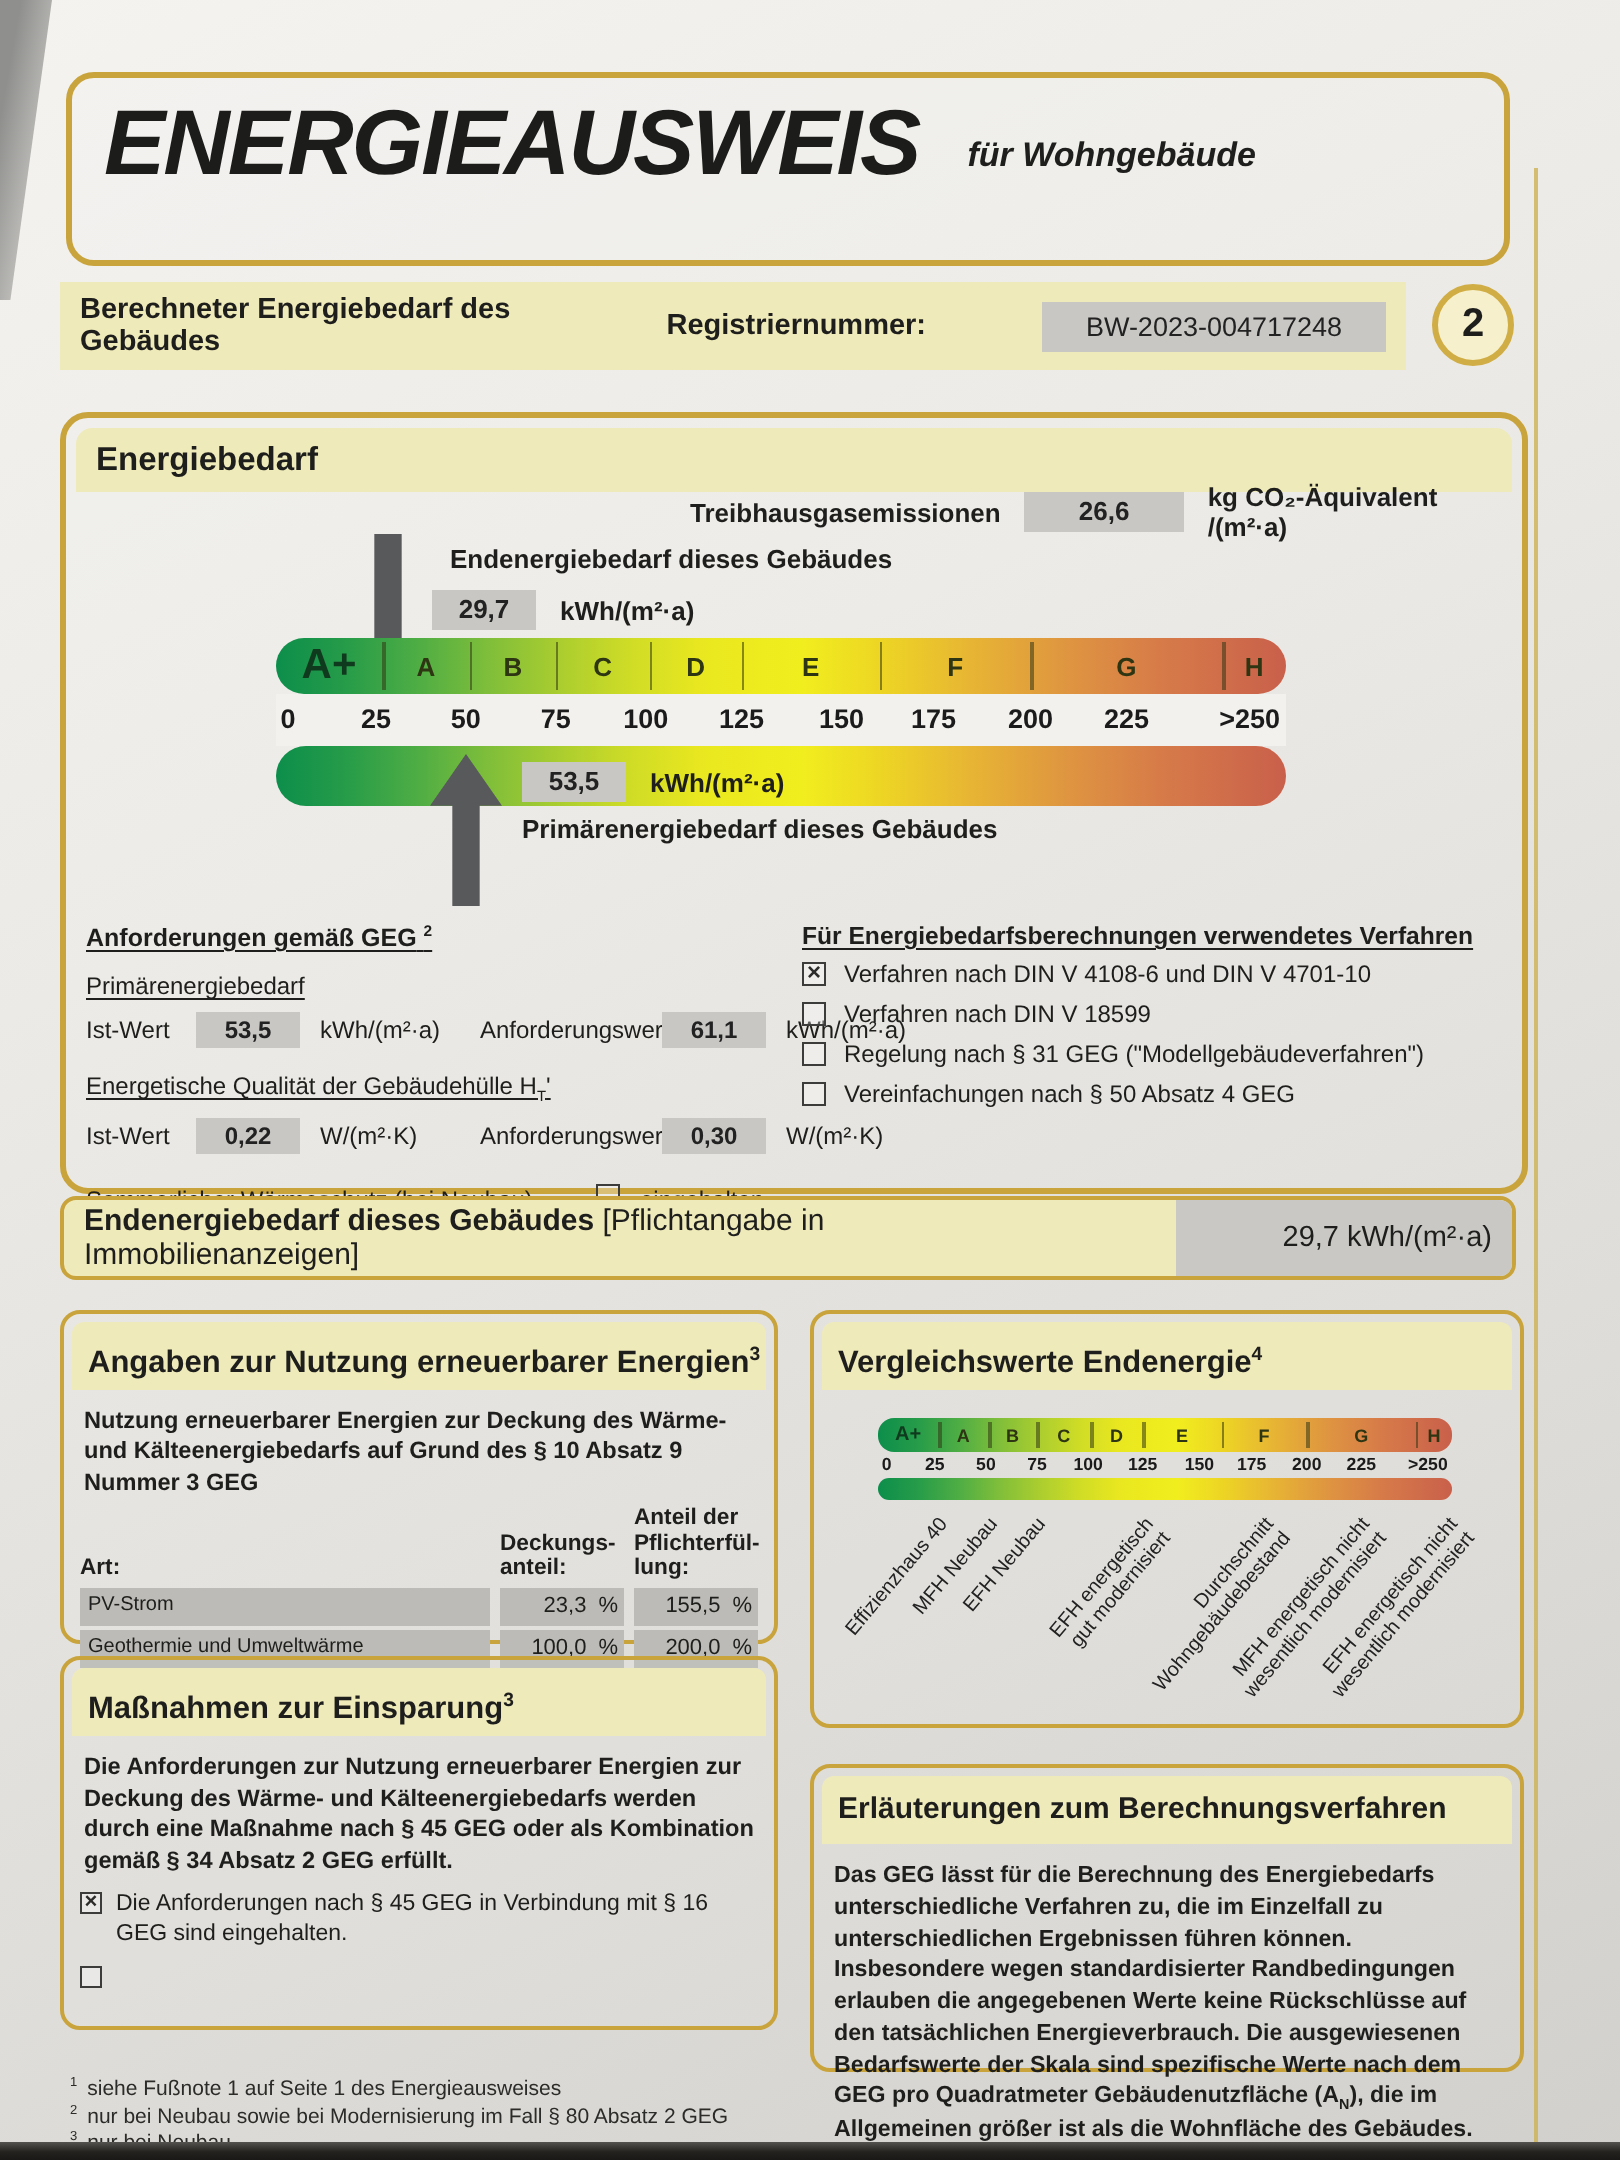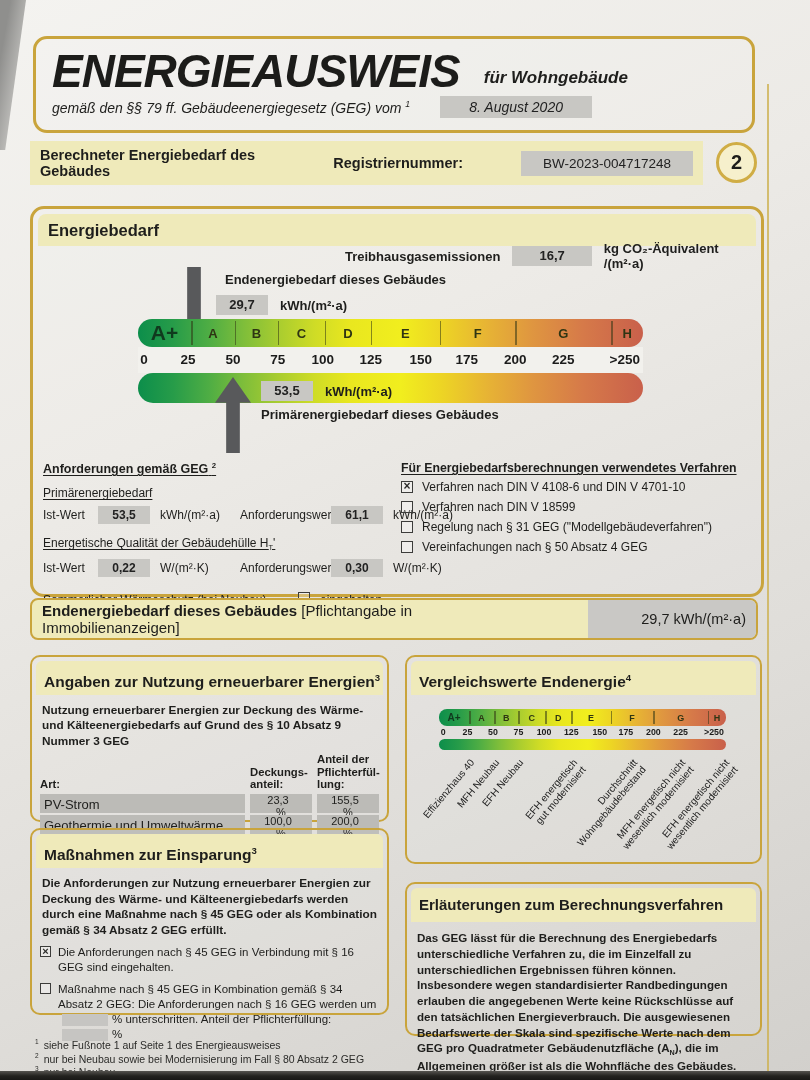--- a/index.html
+++ b/index.html
@@ -80,22 +80,22 @@
   
   .lbox{border-radius:10px;border-width:2.5px;}
   .titleband{margin:4px;height:34px;line-height:34px;padding-left:8px;font-size:15.5px;font-weight:bold;border-radius:6px 6px 0 0;}
   .renew{left:30px;top:655px;width:355px;height:163px;}
   .renew .intro{padding:4px 10px 0 10px;font-size:11.8px;font-weight:bold;line-height:1.3;}
   .rtable{padding:4px 8px 0 8px;}
   .rhead{display:flex;align-items:flex-end;font-size:11.3px;font-weight:bold;line-height:1.12;margin-bottom:3px;}
   .rhead .c1{flex:1;}
   .rhead .c2,.rhead .c3{width:62px;margin-left:5px;white-space:pre-line;}
   .rrow{display:flex;margin-bottom:2px;height:19px;font-size:11px;}
-  .rrow .c1{flex:1;background:#bcbbb7;padding:3px 0 0 4px;box-sizing:border-box;font-size:13px;}
-  .rrow .cell{width:62px;margin-left:5px;background:#bcbbb7;display:flex;align-items:center;box-sizing:border-box;padding:0 3px;flex-direction:column;}
+  .rrow .c1{flex:1;background:#bcbbb7;padding:3px 0 0 4px;box-sizing:border-box;font-size:10px;}
+  .rrow .cell{width:62px;margin-left:5px;background:#bcbbb7;display:flex;align-items:center;box-sizing:border-box;padding:0 3px;}
   .rrow .cell .num{flex:1;text-align:right;padding-right:6px;}
   .mass{left:30px;top:828px;width:355px;height:183px;}
   .mass .intro{padding:4px 10px 0 10px;font-size:11.8px;font-weight:bold;line-height:1.32;}
   .mass .item{display:flex;padding:7px 10px 0 8px;font-size:11.5px;line-height:1.3;}
   .mass .chk{flex:none;margin-right:7px;margin-top:1px;width:11px;height:11px;line-height:8px;font-size:11px;}
   .redact{display:inline-block;width:46px;height:12px;background:#c6c5c2;vertical-align:middle;margin:0 4px;}
   .cmp{left:405px;top:655px;width:353px;height:205px;}
   .cmp-scale{position:absolute;left:32px;top:52px;width:287px;}
   .cmp-scale .scale-letters{height:17px;border-radius:8px;}
   .cmp-scale .scale-letters .seg{font-size:9px;}
@@ -117,41 +117,37 @@
 
 <div class="photo">
   <div class="corner-shadow"></div>
   <div class="gold-vline"></div>
 
   <div class="goldbox hdr">
     <div class="hdr-row1">
       <span class="hdr-title">ENERGIEAUSWEIS</span>
       <span class="hdr-sub">für Wohngebäude</span>
     </div>
-    <div class="hdr-row2">
-      <span><span>gemäß den §§ 79 ff. Gebäudeenergiegesetz (GEG) vom</span>&nbsp;<sup>1</sup></span>
-      <span class="graybox hdr-date">8. August 2020</span>
-    </div>
   </div>
 
   <div class="regband band">
     <span class="lbl">Berechneter Energiebedarf des Gebäudes</span>
     <span>Registriernummer:</span>
     <span class="graybox regval">BW-2023-004717248</span>
   </div>
   <div class="pagecircle">
     <span>2</span>
   </div>
 
   <div class="goldbox ebox">
     <div class="ebox-titleband band">Energiebedarf</div>
 
     <div class="ghg-row">
       <span>Treibhausgasemissionen</span>
-      <span class="graybox">16,7</span>
+      <span class="graybox">26,6</span>
       <span>kg CO₂-Äquivalent /(m²·a)</span>
     </div>
 
     <div class="arrow arrow-down" style="left:143px;top:58px;width:36px;height:80px;"></div>
     <div class="endlabel">Endenergiebedarf dieses Gebäudes</div>
     <div class="endvalrow">
       <span class="graybox">29,7</span>
       <span>kWh/(m²·a)</span>
     </div>
 
@@ -301,21 +297,20 @@
 
   <div class="goldbox lbox mass">
     <div class="titleband band"><span>Maßnahmen zur Einsparung</span><sup>3</sup></div>
     <div class="intro">Die Anforderungen zur Nutzung erneuerbarer Energien zur Deckung des Wärme- und Kälteenergiebedarfs werden durch eine Maßnahme nach § 45 GEG oder als Kombination gemäß § 34 Absatz 2 GEG erfüllt.</div>
     <div class="item">
       <span class="chk">×</span>
       <span>Die Anforderungen nach § 45 GEG in Verbindung mit § 16 GEG sind eingehalten.</span>
     </div>
     <div class="item">
       <span class="chk"></span>
-      <span><span>Maßnahme nach § 45 GEG in Kombination gemäß § 34 Absatz 2 GEG: Die Anforderungen nach § 16 GEG werden um</span><span class="redact"></span><span>%</span> <span>unterschritten. Anteil der Pflichterfüllung:</span><span class="redact"></span><span>%</span></span>
     </div>
   </div>
 
   <div class="goldbox lbox cmp">
     <div class="titleband band"><span>Vergleichswerte Endenergie</span><sup>4</sup></div>
     <div class="cmp-scale">
       <div class="scale-letters grad">
         <span class="seg aplus" style="left:0%;width:10.5%;">A+</span>
         <span class="seg" style="left:10.5%;width:8.7%;">A</span>
         <span class="seg" style="left:19.2%;width:8.5%;">B</span>

